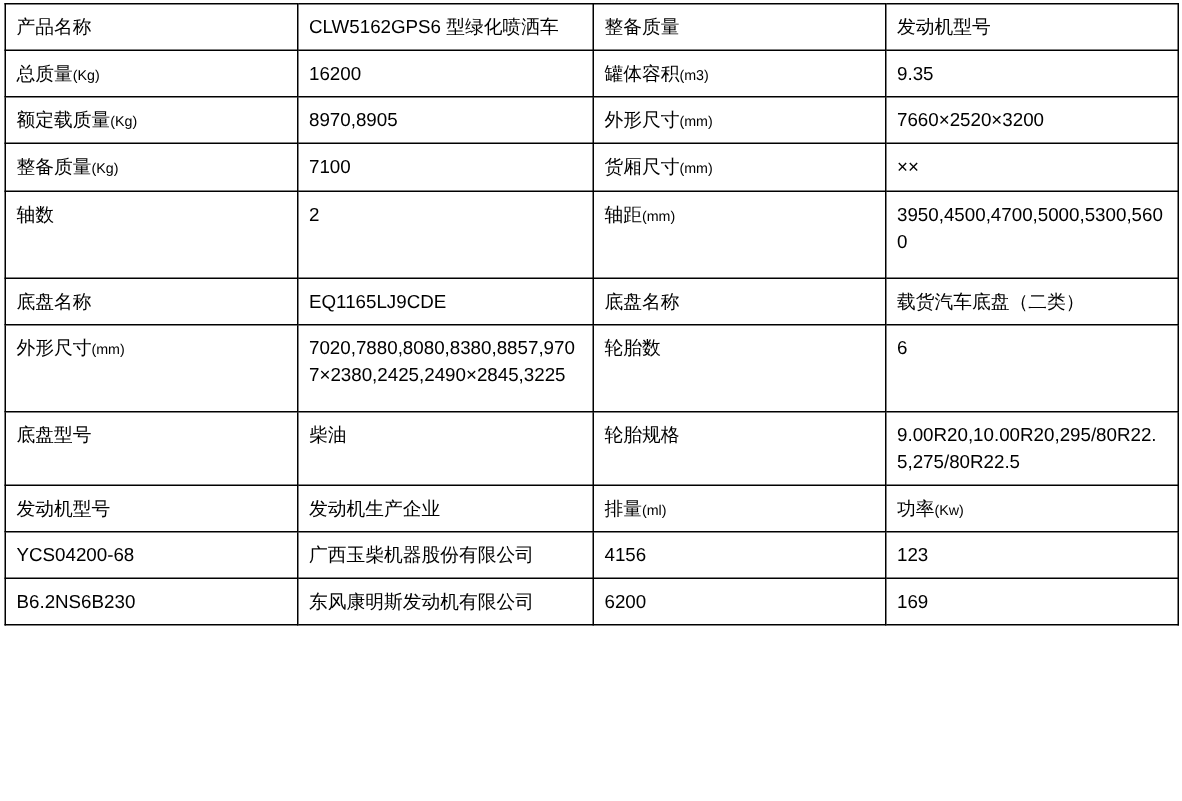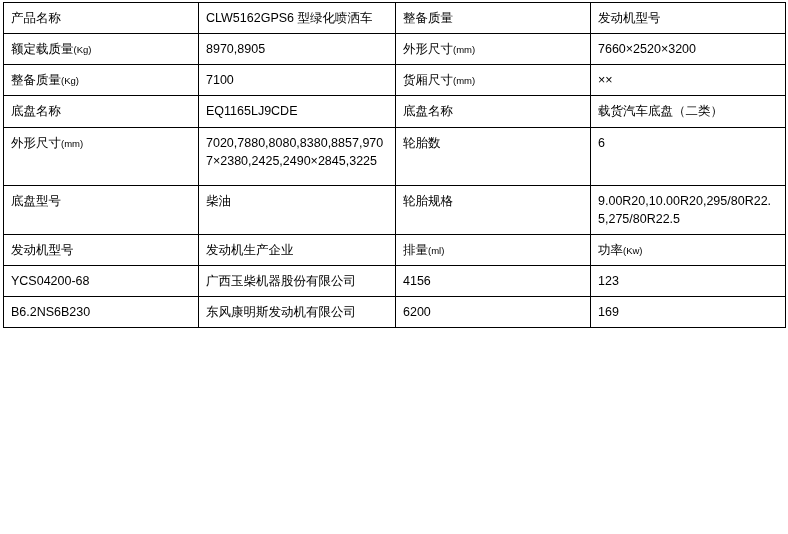--- a/index.html
+++ b/index.html
@@ -61,30 +61,42 @@
       <col class="col-d">
     </colgroup>
     <tbody>
       <tr>
         <td class="label">产品名称</td>
         <td>CLW5162GPS6 型绿化喷洒车</td>
         <td class="label">整备质量</td>
         <td>发动机型号</td>
       </tr>
       <tr>
+        <td class="label">总质量<span class="sub">(Kg)</span></td>
+        <td>16200</td>
+        <td class="label">罐体容积<span class="sub">(m3)</span></td>
+        <td>9.35</td>
+      </tr>
+      <tr>
         <td class="label">额定载质量<span class="sub">(Kg)</span></td>
         <td>8970,8905</td>
         <td class="label">外形尺寸<span class="sub">(mm)</span></td>
         <td>7660×2520×3200</td>
       </tr>
       <tr>
         <td class="label">整备质量<span class="sub">(Kg)</span></td>
         <td>7100</td>
         <td class="label">货厢尺寸<span class="sub">(mm)</span></td>
         <td>××</td>
+      </tr>
+      <tr class="tall-2">
+        <td class="label">轴数</td>
+        <td>2</td>
+        <td class="label">轴距<span class="sub">(mm)</span></td>
+        <td class="multi">3950,4500,4700,5000,5300,5600</td>
       </tr>
       <tr>
         <td class="label">底盘名称</td>
         <td>EQ1165LJ9CDE</td>
         <td class="label">底盘名称</td>
         <td>载货汽车底盘（二类）</td>
       </tr>
       <tr class="tall-2">
         <td class="label">外形尺寸<span class="sub">(mm)</span></td>
         <td class="multi">7020,7880,8080,8380,8857,9707×2380,2425,2490×2845,3225</td>

